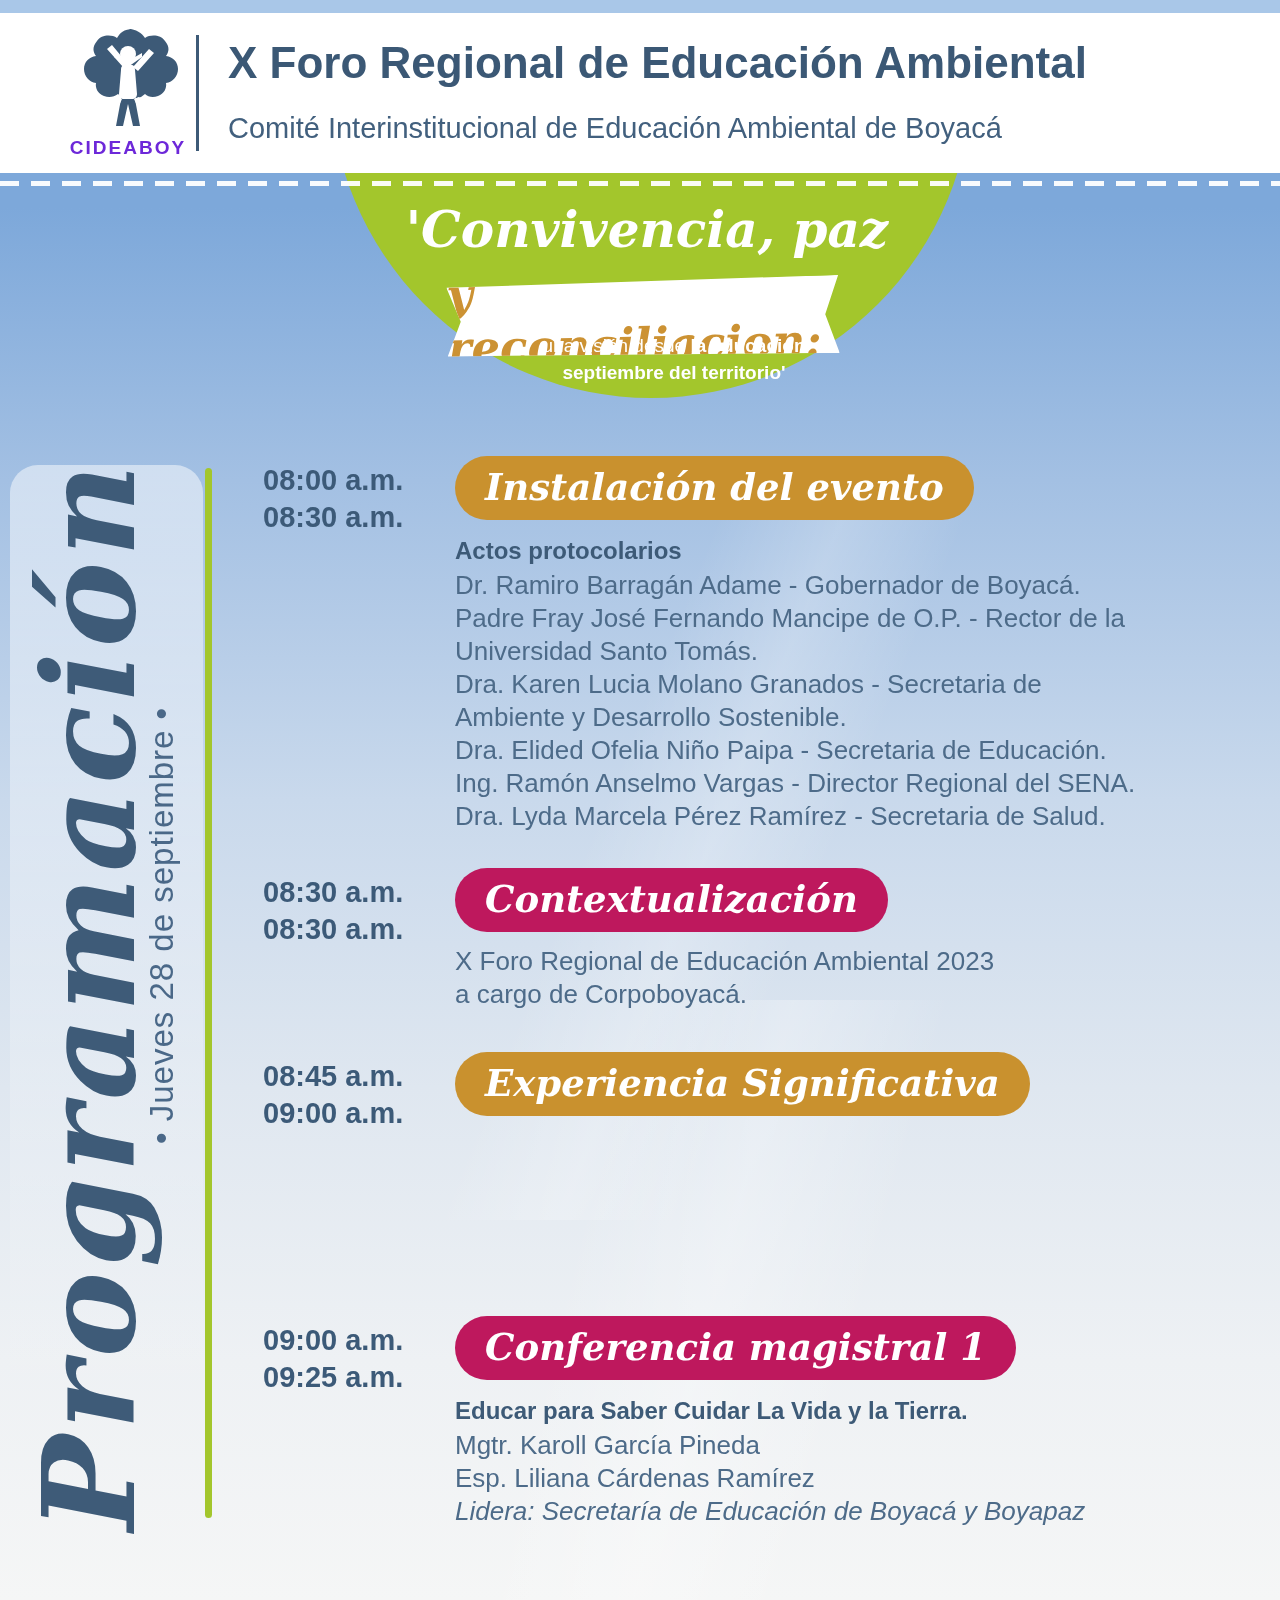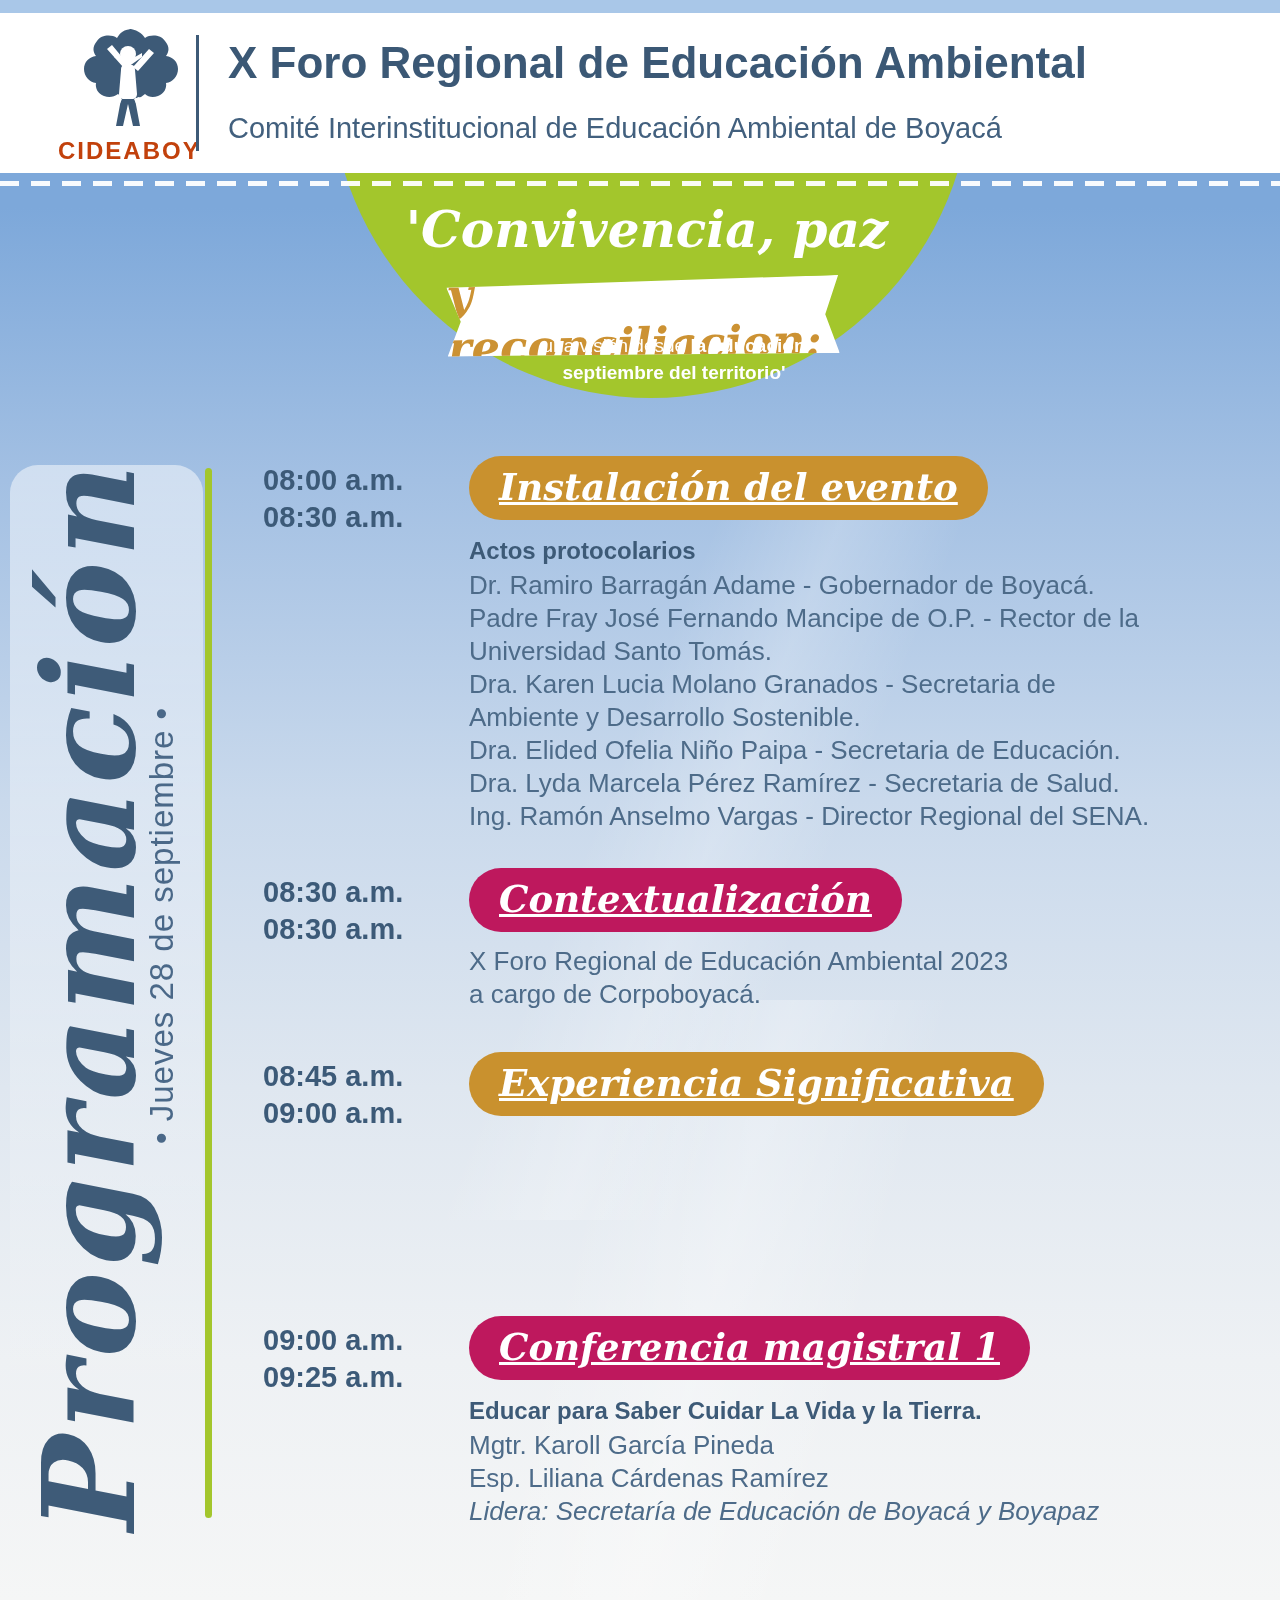--- a/index.html
+++ b/index.html
@@ -9,21 +9,21 @@
     background:linear-gradient(180deg,#7da8da 0%,#7da8da 13%,#a3c0e3 30%,#c9d9ec 50%,#dfe7f0 68%,#eef1f4 85%,#f5f6f6 100%);
   }
   
   .swoosh{position:absolute;left:-200px;width:1800px;height:700px;pointer-events:none;z-index:1;}
   .swoosh.a{top:520px;background:linear-gradient(112deg,transparent 44%,rgba(255,255,255,.22) 50%,transparent 56%);}
   .swoosh.b{top:1000px;background:linear-gradient(105deg,transparent 42%,rgba(255,255,255,.28) 50%,transparent 58%);}
 
   .top-strip{position:absolute;top:0;left:0;width:1280px;height:13px;background:#a9c7e8;z-index:11;}
   .header{position:absolute;top:13px;left:0;width:1280px;height:160px;background:#ffffff;z-index:10;}
   .logo-wrap{position:absolute;left:58px;top:14px;width:140px;height:132px;text-align:center;}
-  .logo-wordmark{font-size:24px;font-weight:600;letter-spacing:2px;color:#c2410c;margin-top:2px;}
+  .logo-wordmark{font-size:19px;font-weight:600;letter-spacing:2px;color:#6d28d9;margin-top:2px;}
   .header-divider{position:absolute;left:196px;top:22px;width:3px;height:116px;background:#3d5a77;}
   .titles{position:absolute;left:228px;top:24px;width:1020px;}
   .event-title{font-size:44px;font-weight:bold;color:#3b5875;line-height:52px;}
   .event-subtitle{font-size:29px;font-weight:400;color:#42607e;line-height:40px;margin-top:19px;}
 
   
   .hero-circle{position:absolute;left:330px;top:-244px;width:642px;height:642px;border-radius:50%;
     background:#a3c62c;z-index:2;}
   .dashed-line{position:absolute;top:181px;left:0;width:1280px;height:5px;z-index:3;
     background:repeating-linear-gradient(90deg,rgba(255,255,255,.95) 0 19px,transparent 19px 31px);}
@@ -45,24 +45,24 @@
     background:linear-gradient(180deg,rgba(255,255,255,.5) 0%,rgba(255,255,255,.25) 45%,rgba(255,255,255,0) 85%);}
   .program-accent-line{position:absolute;left:205px;top:468px;width:7px;height:1050px;background:#a3c62c;
     border-radius:4px;z-index:4;}
   .vtext{writing-mode:vertical-rl;transform:rotate(180deg);position:absolute;z-index:5;
     display:flex;align-items:center;justify-content:center;}
   .program-vertical-title{left:14px;top:495px;width:150px;height:1000px;
     font-size:128px;letter-spacing:5px;color:#3e5b78;}
   .program-date{left:136px;top:650px;width:52px;height:550px;font-size:33px;letter-spacing:1px;color:#4a6888;}
 
   
-  .session{position:absolute;left:263px;width:1000px;display:grid;grid-template-columns:192px 1fr;z-index:5;gap:14px;}
+  .session{position:absolute;left:263px;width:1000px;display:grid;grid-template-columns:192px 1fr;z-index:5;}
   .times{font-size:29px;font-weight:600;color:#3c5a78;line-height:37px;padding-top:12px;}
   .pill{display:inline-block;margin-top:6px;padding:9px 30px 11px 30px;border-radius:36px;
-    color:#ffffff;font-size:37px;text-decoration:underline;}
+    color:#ffffff;font-size:37px;}
   .pill.orange{background:#c9912e;}
   .pill.green{background:#be185d;}
   .body{margin-top:13px;font-size:26px;color:#4d6b89;line-height:33px;}
   .b-title{font-size:24px;font-weight:bold;color:#3d5a77;line-height:36px;}
   .b-leader{font-style:italic;}
 
   svg .slate{fill:#3d5a77;}
 </style>
 </head>
 <body>
@@ -124,22 +124,22 @@
   <div>
     <div class="pill orange script">Instalación del evento</div>
     <div class="body">
       <div class="b-title">Actos protocolarios</div>
       <div class="b-line">Dr. Ramiro Barragán Adame - Gobernador de Boyacá.</div>
       <div class="b-line">Padre Fray José Fernando Mancipe de O.P. - Rector de la</div>
       <div class="b-line">Universidad Santo Tomás.</div>
       <div class="b-line">Dra. Karen Lucia Molano Granados - Secretaria de</div>
       <div class="b-line">Ambiente y Desarrollo Sostenible.</div>
       <div class="b-line">Dra. Elided Ofelia Niño Paipa - Secretaria de Educación.</div>
+      <div class="b-line">Ing. Ramón Anselmo Vargas - Director Regional del SENA.</div>
       <div class="b-line">Dra. Lyda Marcela Pérez Ramírez - Secretaria de Salud.</div>
-      <div class="b-line">Ing. Ramón Anselmo Vargas - Director Regional del SENA.</div>
     </div>
   </div>
 </section>
 
 <section class="session" style="top:862px">
   <div class="times">
     <div>08:30 a.m.</div>
     <div>08:30 a.m.</div>
   </div>
   <div>

